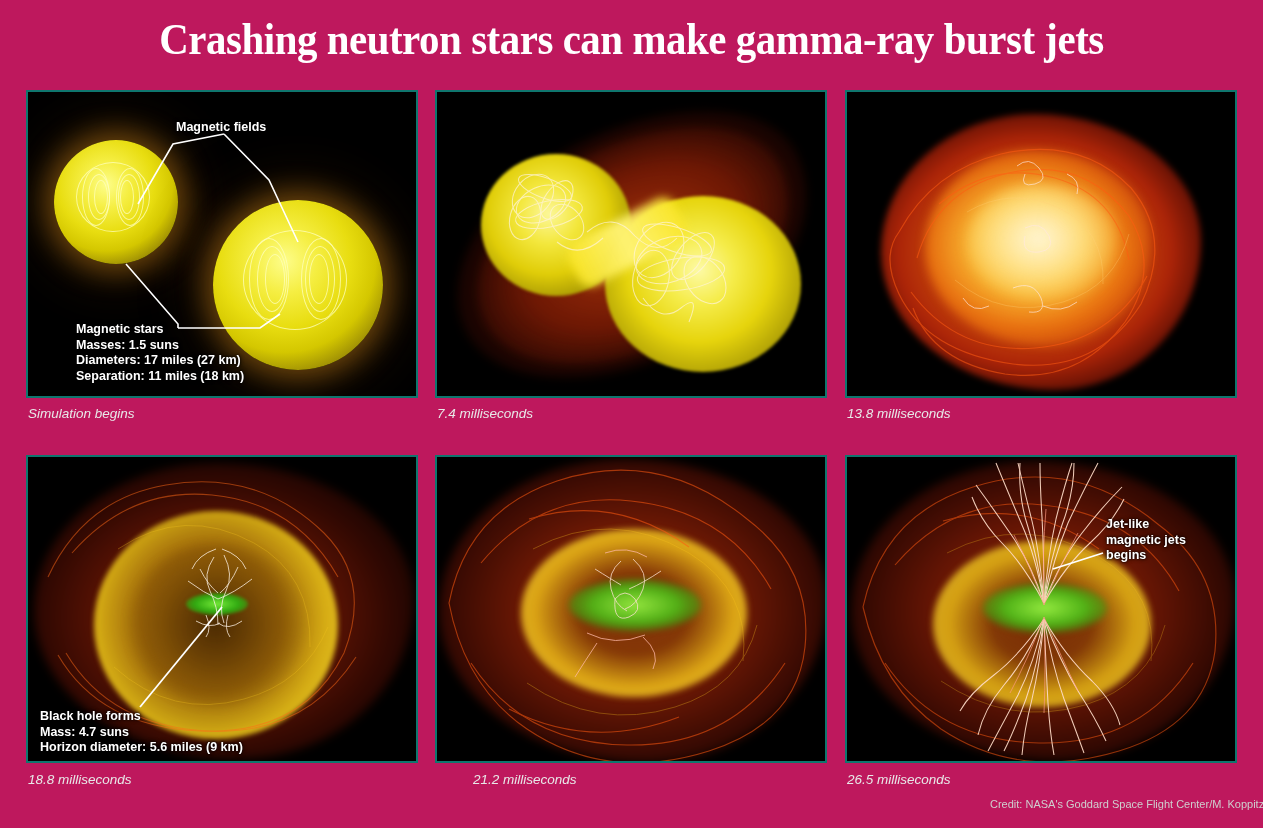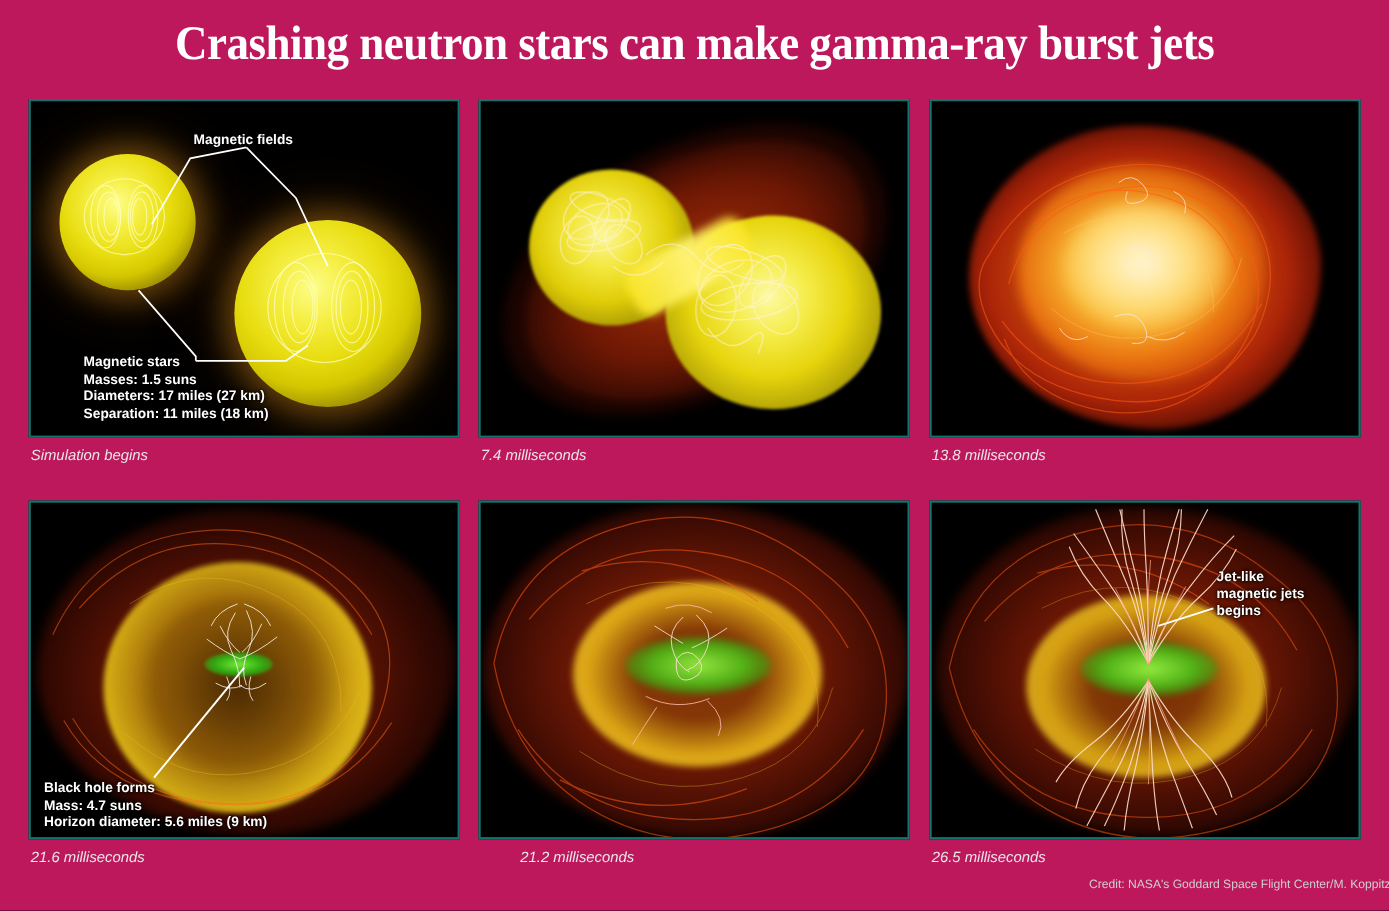--- a/index.html
+++ b/index.html
@@ -325,21 +325,21 @@
         <line x1="112" y1="250" x2="194" y2="150" stroke="#ffffff" stroke-width="1.8"></line>
       </svg>
 
       <div class="anno" style="left:12px; top:232px;margin-top:20px;">
         <div>Black hole forms</div>
         <div>Mass: 4.7 suns</div>
         <div>Horizon diameter: 5.6 miles (9 km)</div>
       </div>
     </div>
   </div>
-  <div class="caption" style="left:28px; top:772px;">21.6 milliseconds</div>
+  <div class="caption" style="left:28px; top:772px;">18.8 milliseconds</div>
 
   <div class="panel" style="left:435px; top:455px; width:392px; height:308px;">
     <div class="scene">
       <div class="fire" style="left:2px;top:2px;width:388px;height:304px;
                   background:radial-gradient(ellipse at 50% 50%,
                     rgba(230,80,14,0.62) 0%, rgba(196,44,8,0.55) 40%,
                     rgba(136,24,6,0.42) 66%, rgba(62,10,3,0.22) 86%, rgba(0,0,0,0) 100%);
                   filter:blur(5px);"></div>
 
       <div class="blob" style="left:84px;top:72px;width:226px;height:168px;

